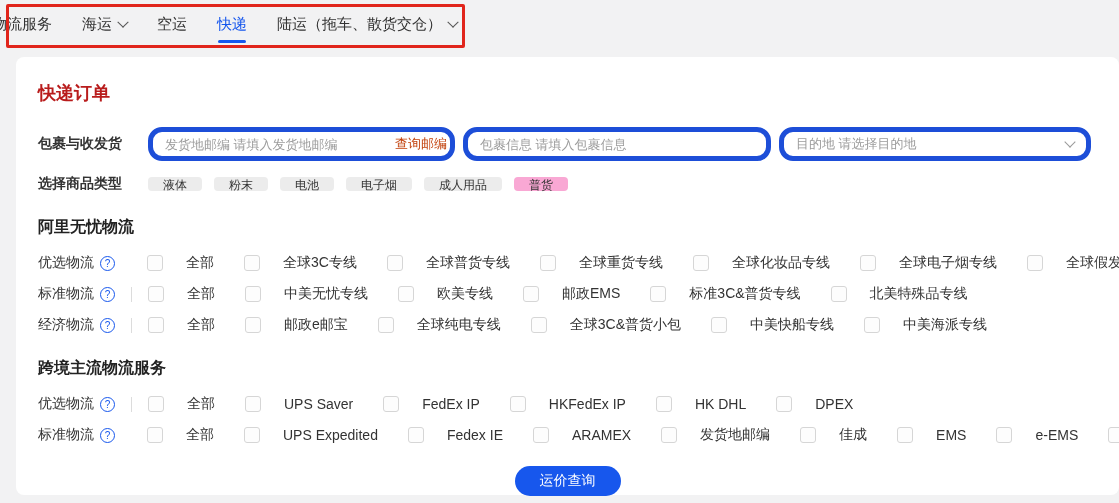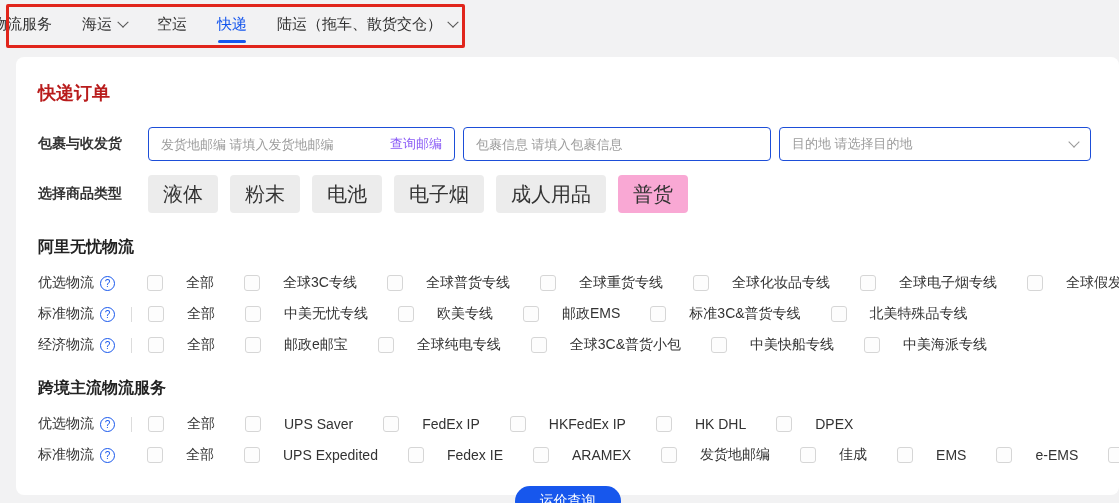--- a/index.html
+++ b/index.html
@@ -15,32 +15,32 @@
   .chev { width:8px; height:8px; border-right:1.5px solid #555; border-bottom:1.5px solid #555; transform:rotate(45deg) translate(-2px,-2px); display:inline-block; margin-left:2px; }
   .red-box { position:absolute; left:6px; top:4px; width:459px; height:44px; border:3px solid #e1251b; border-radius:2px; z-index:5; pointer-events:none; }
 
   
   .card { position:absolute; left:16px; top:57px; right:0; bottom:8px; background:#fff; border-radius:8px; padding:24px 22px 0 22px; }
   .card-title { font-size:18px; font-weight:700; color:#b91c1c; margin-bottom:22px; }
 
   .form-row { display:flex; align-items:center; margin-bottom:14px; }
   .row-label { width:110px; min-width:110px; font-size:14px; font-weight:700; color:#333; }
   .inputs { display:flex; gap:8px; flex:1; }
-  .input-box { position:relative; height:34px; border:1px solid #1d4ed8; border-radius:4px; background:#fff; display:flex; align-items:center; }
+  .input-box { position:relative; height:34px; border:5px solid #1d4ed8; border-radius:14px; background:#fff; display:flex; align-items:center; }
   .input-box input { border:none; outline:none; height:100%; width:100%; padding:0 12px; font-size:13px; color:#333; background:transparent; font-family:inherit; }
   .input-box input::placeholder { color:#9c9c9c; opacity:1; }
   .w1 { width:307px; } .w2 { width:308px; } .w3 { width:312px;gap:8px; }
-  .inline-link { position:absolute; right:12px; font-size:13px; color:#8b5cf6; text-decoration:none; cursor:pointer; background:#fff; padding-left:6px; }
+  .inline-link { position:absolute; right:3px; font-size:13px; color:#c2410c; text-decoration:none; cursor:pointer; background:#fff; padding-left:6px; }
   .select-box { justify-content:space-between; padding:0 12px; cursor:pointer; }
   .select-ph { font-size:13px; color:#9c9c9c; }
   .sel-chev { width:8px; height:8px; border-right:1.5px solid #999; border-bottom:1.5px solid #999; transform:rotate(45deg); margin-top:-4px; }
 
   
   .ptype-btns { display:flex; gap:12px; }
-  .ptype { height:38px; padding:0 15px; background:#ececec; border:none; border-radius:4px; font-size:20px; color:#333; cursor:pointer; font-family:inherit; }
+  .ptype { height:14px; padding:0 15px; background:#ececec; border:none; border-radius:4px; font-size:12px; color:#333; cursor:pointer; font-family:inherit; }
   .ptype.selected { background:#f9a8d4; }
 
   
   .section { margin-top:24px; }
   .section-title { font-size:16px; font-weight:700; color:#222; margin-bottom:16px; }
   .svc-row { display:flex; align-items:center; margin-bottom:13px; }
   .svc-label { font-size:14px; color:#333; white-space:nowrap; }
   .help { width:15px; height:15px; min-width:15px; border:1px solid #1757ed; border-radius:50%; color:#1757ed; font-size:10px; display:inline-flex; align-items:center; justify-content:center; margin-left:6px; cursor:pointer; }
   .vdiv { width:1px; height:15px; background:#dcdcdc; margin:0 16px; }
   .cb-group { display:flex; align-items:center; gap:30px; flex-wrap:nowrap; }

